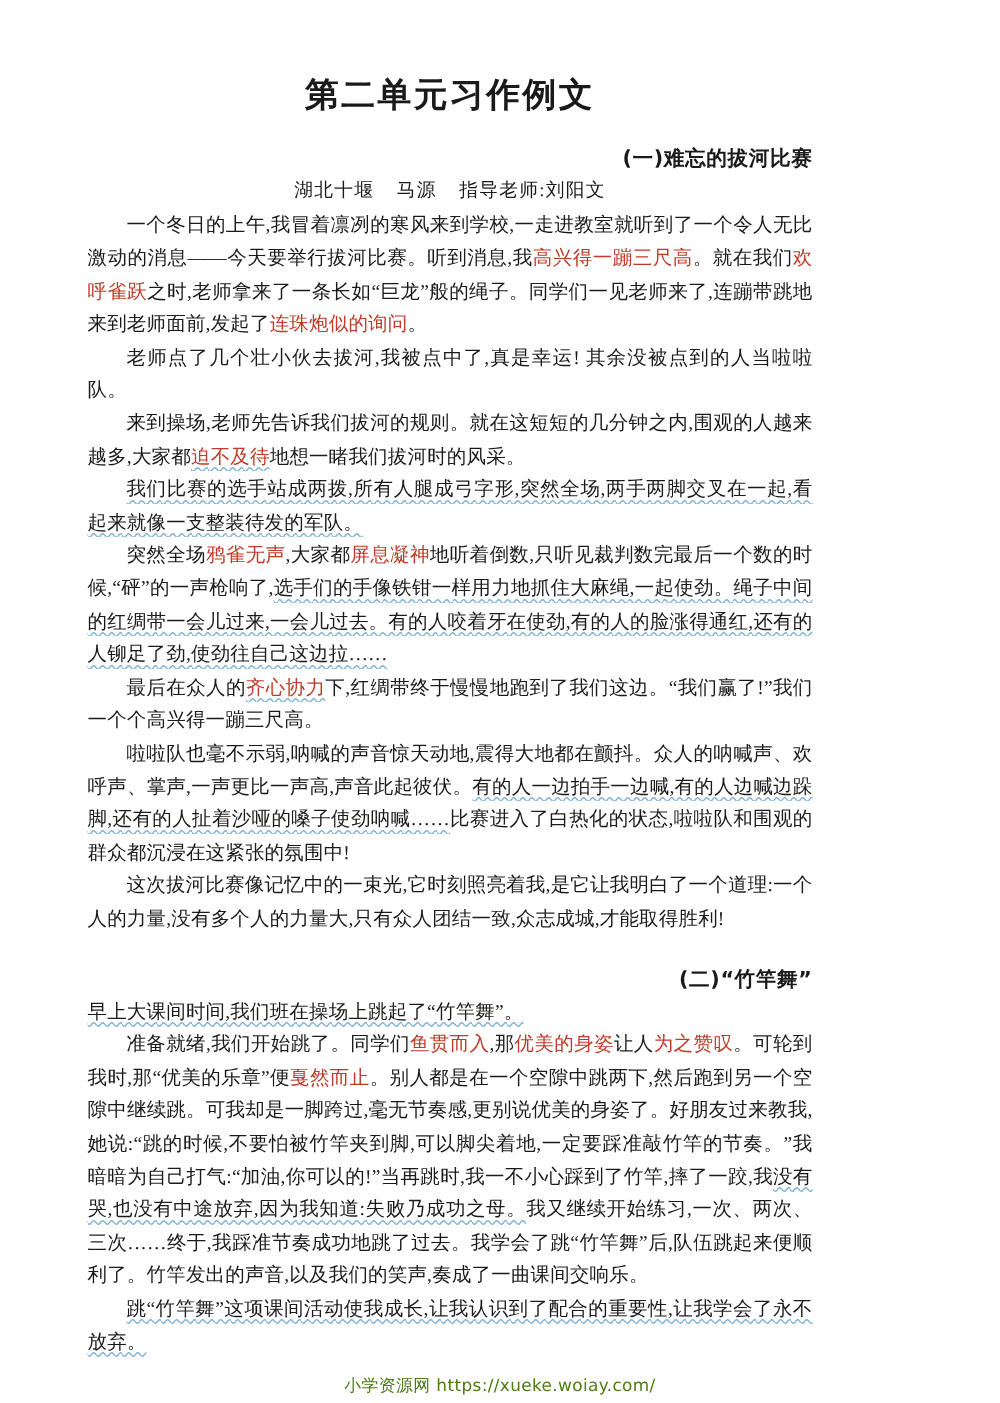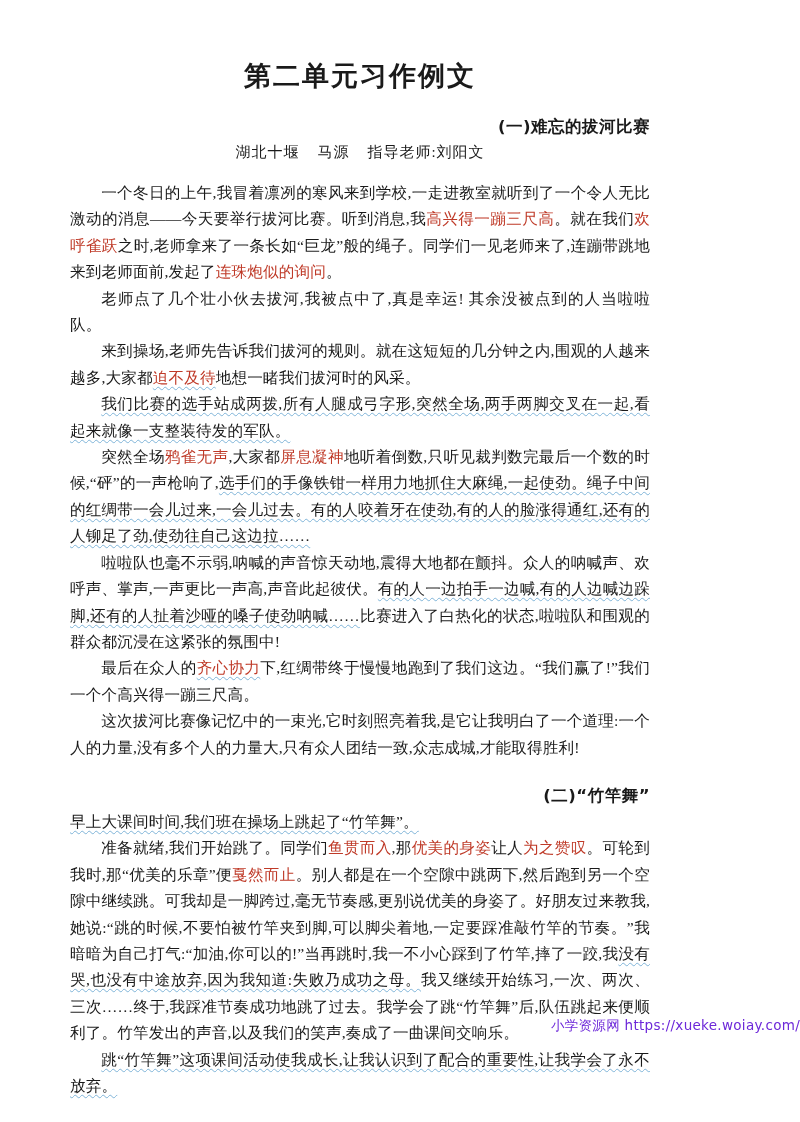--- a/index.html
+++ b/index.html
@@ -43,21 +43,21 @@
   }
   .section-heading-2 {
     margin-top: 24px;
     margin-bottom: 2px;
   }
 
   .byline {
     text-align: center;
     font-size: 15px;
     letter-spacing: 1px;
-    margin: 0 0 18px 0;
+    margin: 0 0 6px 0;
   }
   .byline .gap { display: inline-block; width: 18px; }
 
   .para {
     font-size: 15.6px;
     line-height: 26.4px;
     text-align: justify;
     text-justify: inter-ideograph;
     margin: 0;
     letter-spacing: 0.15px;
@@ -76,24 +76,24 @@
     text-decoration-style: wavy;
     text-decoration-color: #7fb4d8;
     text-decoration-thickness: 1px;
     text-underline-offset: 3px;
   }
 
   .watermark {
     position: absolute;
     left: 0;
     right: 0;
-    top: 1017px;
-    text-align: right;
+    top: 1100px;
+    text-align: center;
     font-size: 13.5px;
-    color: #6d28d9;
+    color: #4d7c0f;
     font-family: "DejaVu Sans", "Liberation Sans", sans-serif;
     letter-spacing: 0.3px;
   }
 </style>
 </head>
 <body>
 
 <div class="page">
 
   <h1 class="doc-title">第二单元习作例文</h1>
@@ -107,23 +107,23 @@
   <p class="para"><span>一个冬日的上午,我冒着凛冽的寒风来到学校,一走进教室就听到了一个令人无比激动的消息——今天要举行拔河比赛。听到消息,我</span><span class="red">高兴得一蹦三尺高</span><span>。就在我们</span><span class="red">欢呼雀跃</span><span>之时,老师拿来了一条长如“巨龙”般的绳子。同学们一见老师来了,连蹦带跳地来到老师面前,发起了</span><span class="red">连珠炮似的询问</span><span>。</span></p>
 
   <p class="para"><span>老师点了几个壮小伙去拔河,我被点中了,真是幸运! 其余没被点到的人当啦啦队。</span></p>
 
   <p class="para"><span>来到操场,老师先告诉我们拔河的规则。就在这短短的几分钟之内,围观的人越来越多,大家都</span><span class="red wavy">迫不及待</span><span>地想一睹我们拔河时的风采。</span></p>
 
   <p class="para"><span class="wavy">我们比赛的选手站成两拨,所有人腿成弓字形,突然全场,两手两脚交叉在一起,看起来就像一支整装待发的军队。</span></p>
 
   <p class="para"><span>突然全场</span><span class="red">鸦雀无声</span><span>,大家都</span><span class="red">屏息凝神</span><span>地听着倒数,只听见裁判数完最后一个数的时候,“砰”的一声枪响了,</span><span class="wavy">选手们的手像铁钳一样用力地抓住大麻绳,一起使劲。绳子中间的红绸带一会儿过来,一会儿过去。有的人咬着牙在使劲,有的人的脸涨得通红,还有的人铆足了劲,使劲往自己这边拉……</span></p>
 
+  <p class="para"><span>最后在众人的</span><span class="red wavy">齐心协力</span><span>下,红绸带终于慢慢地跑到了我们这边。“我们赢了!”我们一个个高兴得一蹦三尺高。</span></p>
+
   <p class="para"><span>啦啦队也毫不示弱,呐喊的声音惊天动地,震得大地都在颤抖。众人的呐喊声、欢呼声、掌声,一声更比一声高,声音此起彼伏。</span><span class="wavy">有的人一边拍手一边喊,有的人边喊边跺脚,还有的人扯着沙哑的嗓子使劲呐喊……</span><span>比赛进入了白热化的状态,啦啦队和围观的群众都沉浸在这紧张的氛围中!</span></p>
-
-  <p class="para"><span>最后在众人的</span><span class="red wavy">齐心协力</span><span>下,红绸带终于慢慢地跑到了我们这边。“我们赢了!”我们一个个高兴得一蹦三尺高。</span></p>
 
   <p class="para"><span>这次拔河比赛像记忆中的一束光,它时刻照亮着我,是它让我明白了一个道理:一个人的力量,没有多个人的力量大,只有众人团结一致,众志成城,才能取得胜利!</span></p>
 
   <h2 class="section-heading section-heading-2">(二)“竹竿舞”</h2>
 
   <p class="para noindent"><span class="wavy">早上大课间时间,我们班在操场上跳起了“竹竿舞”。</span></p>
 
 
   <p class="para"><span>准备就绪,我们开始跳了。同学们</span><span class="red">鱼贯而入</span><span>,那</span><span class="red">优美的身姿</span><span>让人</span><span class="red">为之赞叹</span><span>。可轮到我时,那“优美的乐章”便</span><span class="red">戛然而止</span><span>。别人都是在一个空隙中跳两下,然后跑到另一个空隙中继续跳。可我却是一脚跨过,毫无节奏感,更别说优美的身姿了。好朋友过来教我,她说:“跳的时候,不要怕被竹竿夹到脚,可以脚尖着地,一定要踩准敲竹竿的节奏。”我暗暗为自己打气:“加油,你可以的!”当再跳时,我一不小心踩到了竹竿,摔了一跤,我</span><span class="wavy">没有哭,也没有中途放弃,因为我知道:失败乃成功之母。</span><span>我又继续开始练习,一次、两次、三次……终于,我踩准节奏成功地跳了过去。我学会了跳“竹竿舞”后,队伍跳起来便顺利了。竹竿发出的声音,以及我们的笑声,奏成了一曲课间交响乐。</span></p>
 

